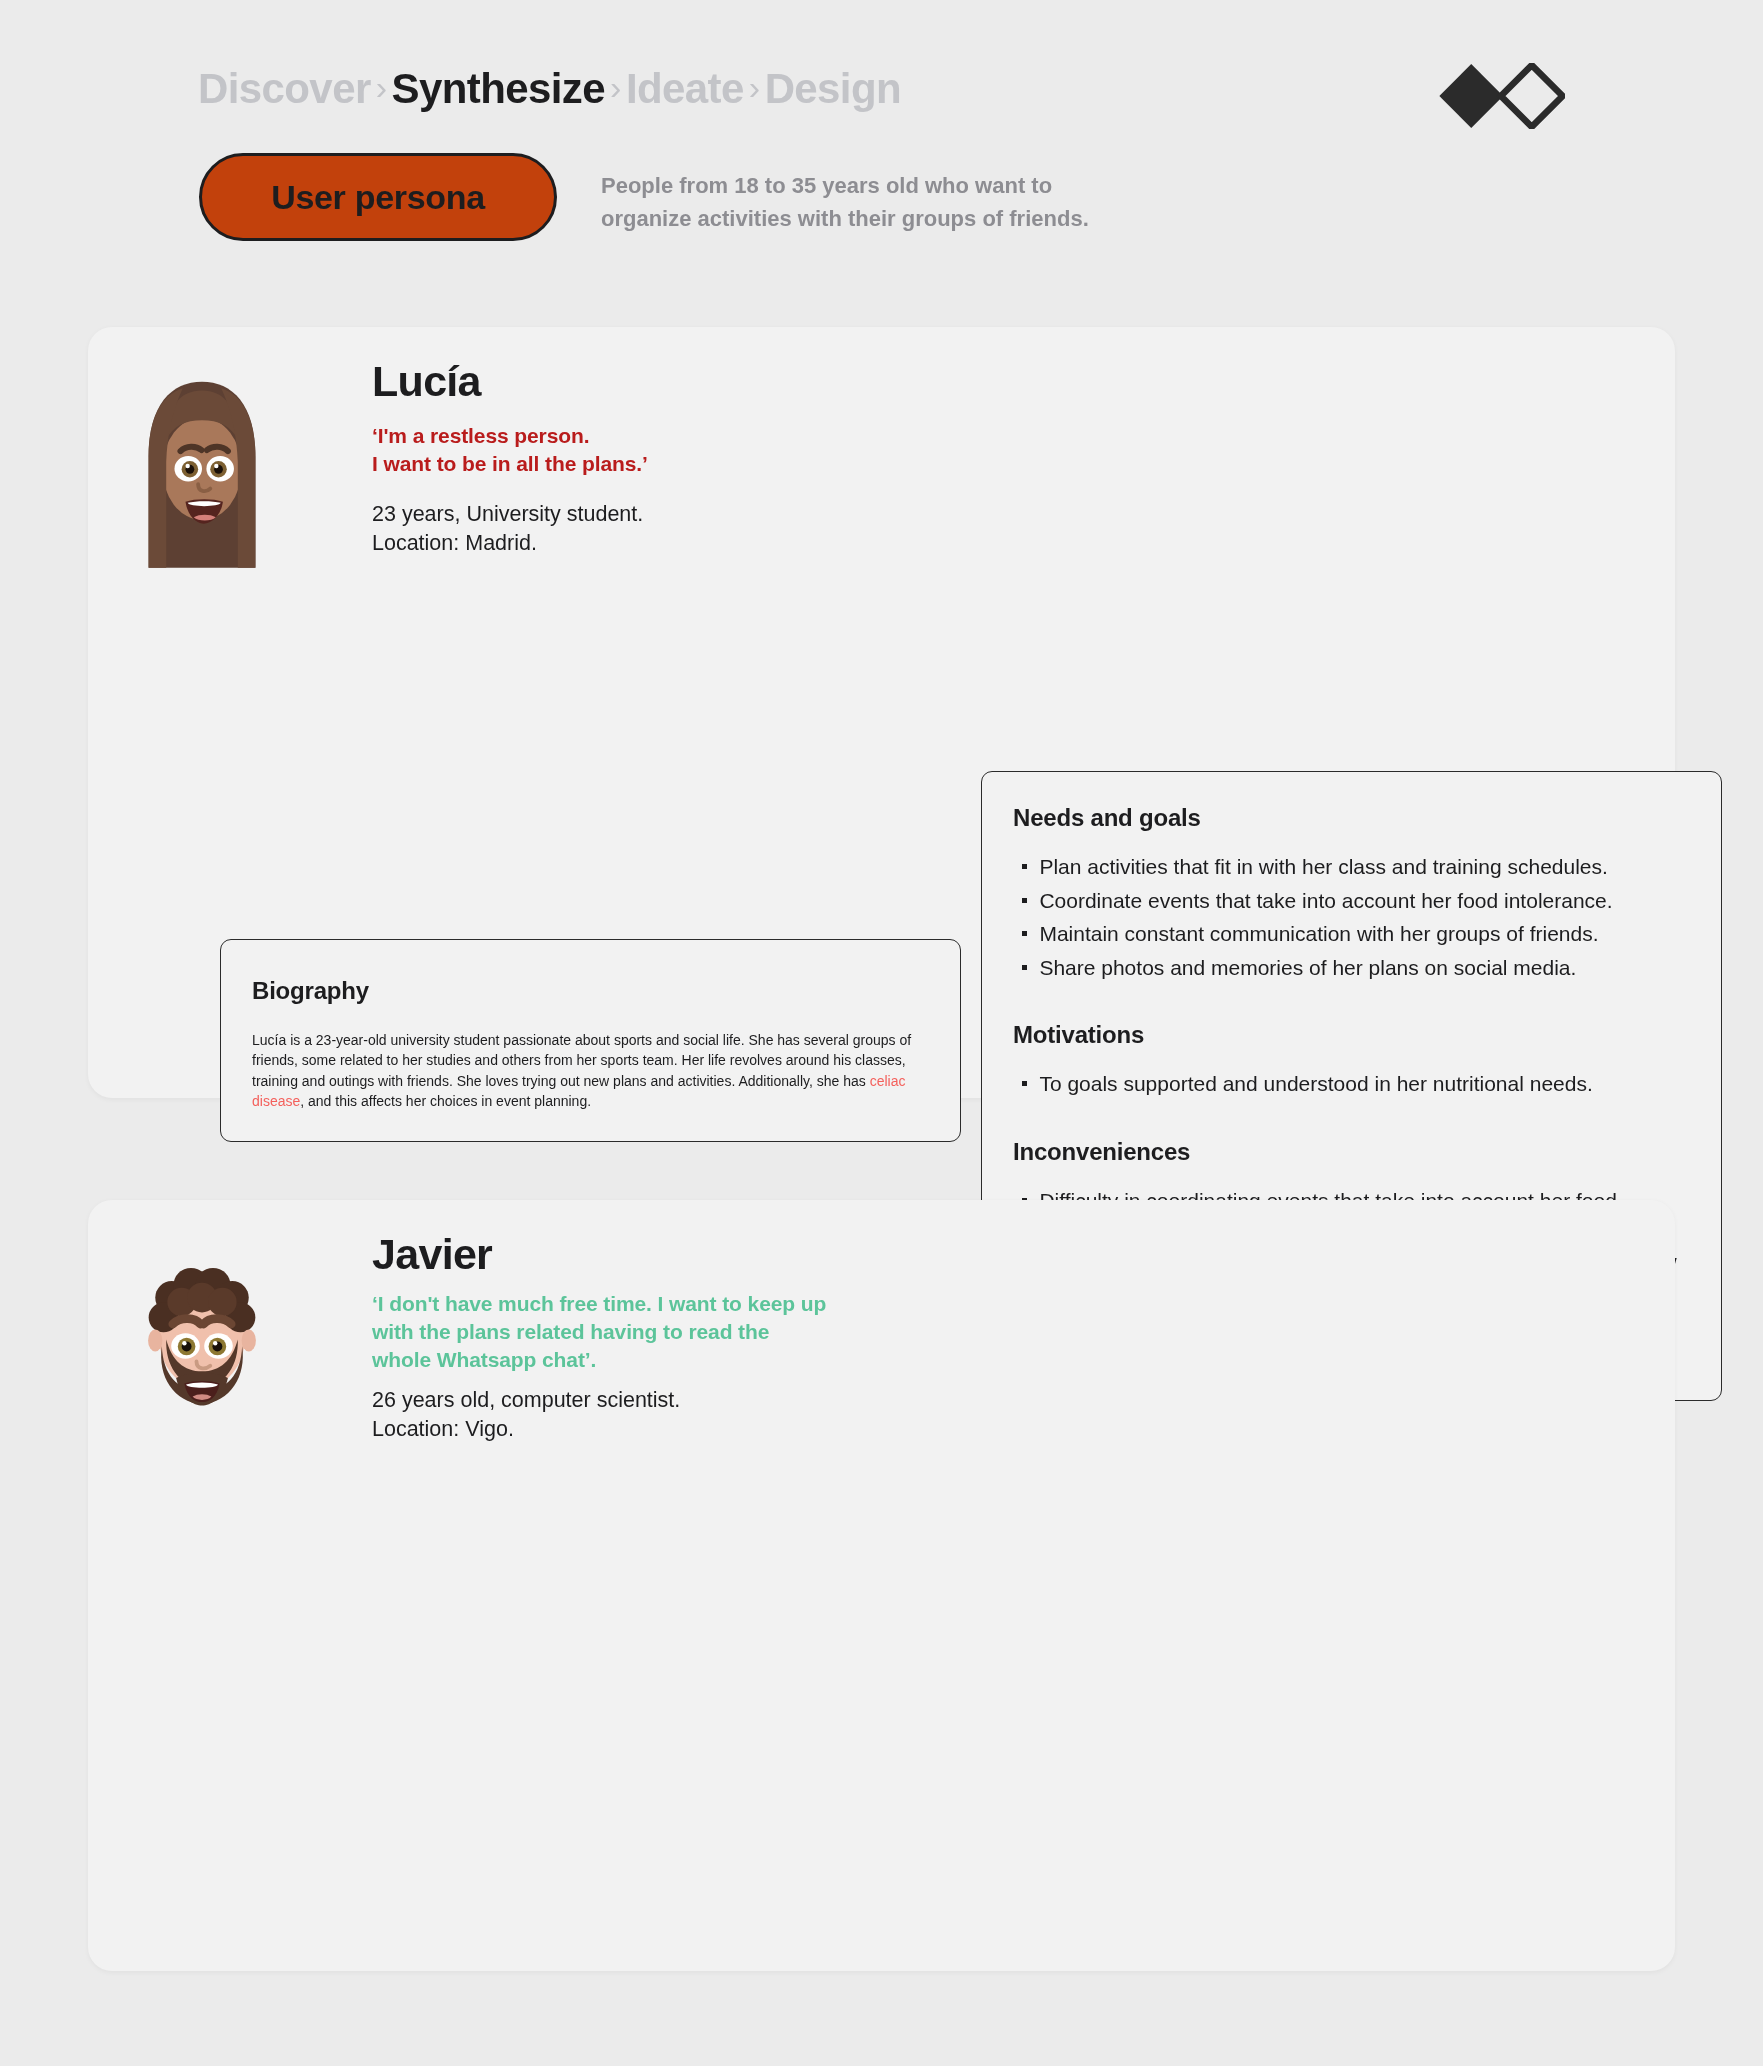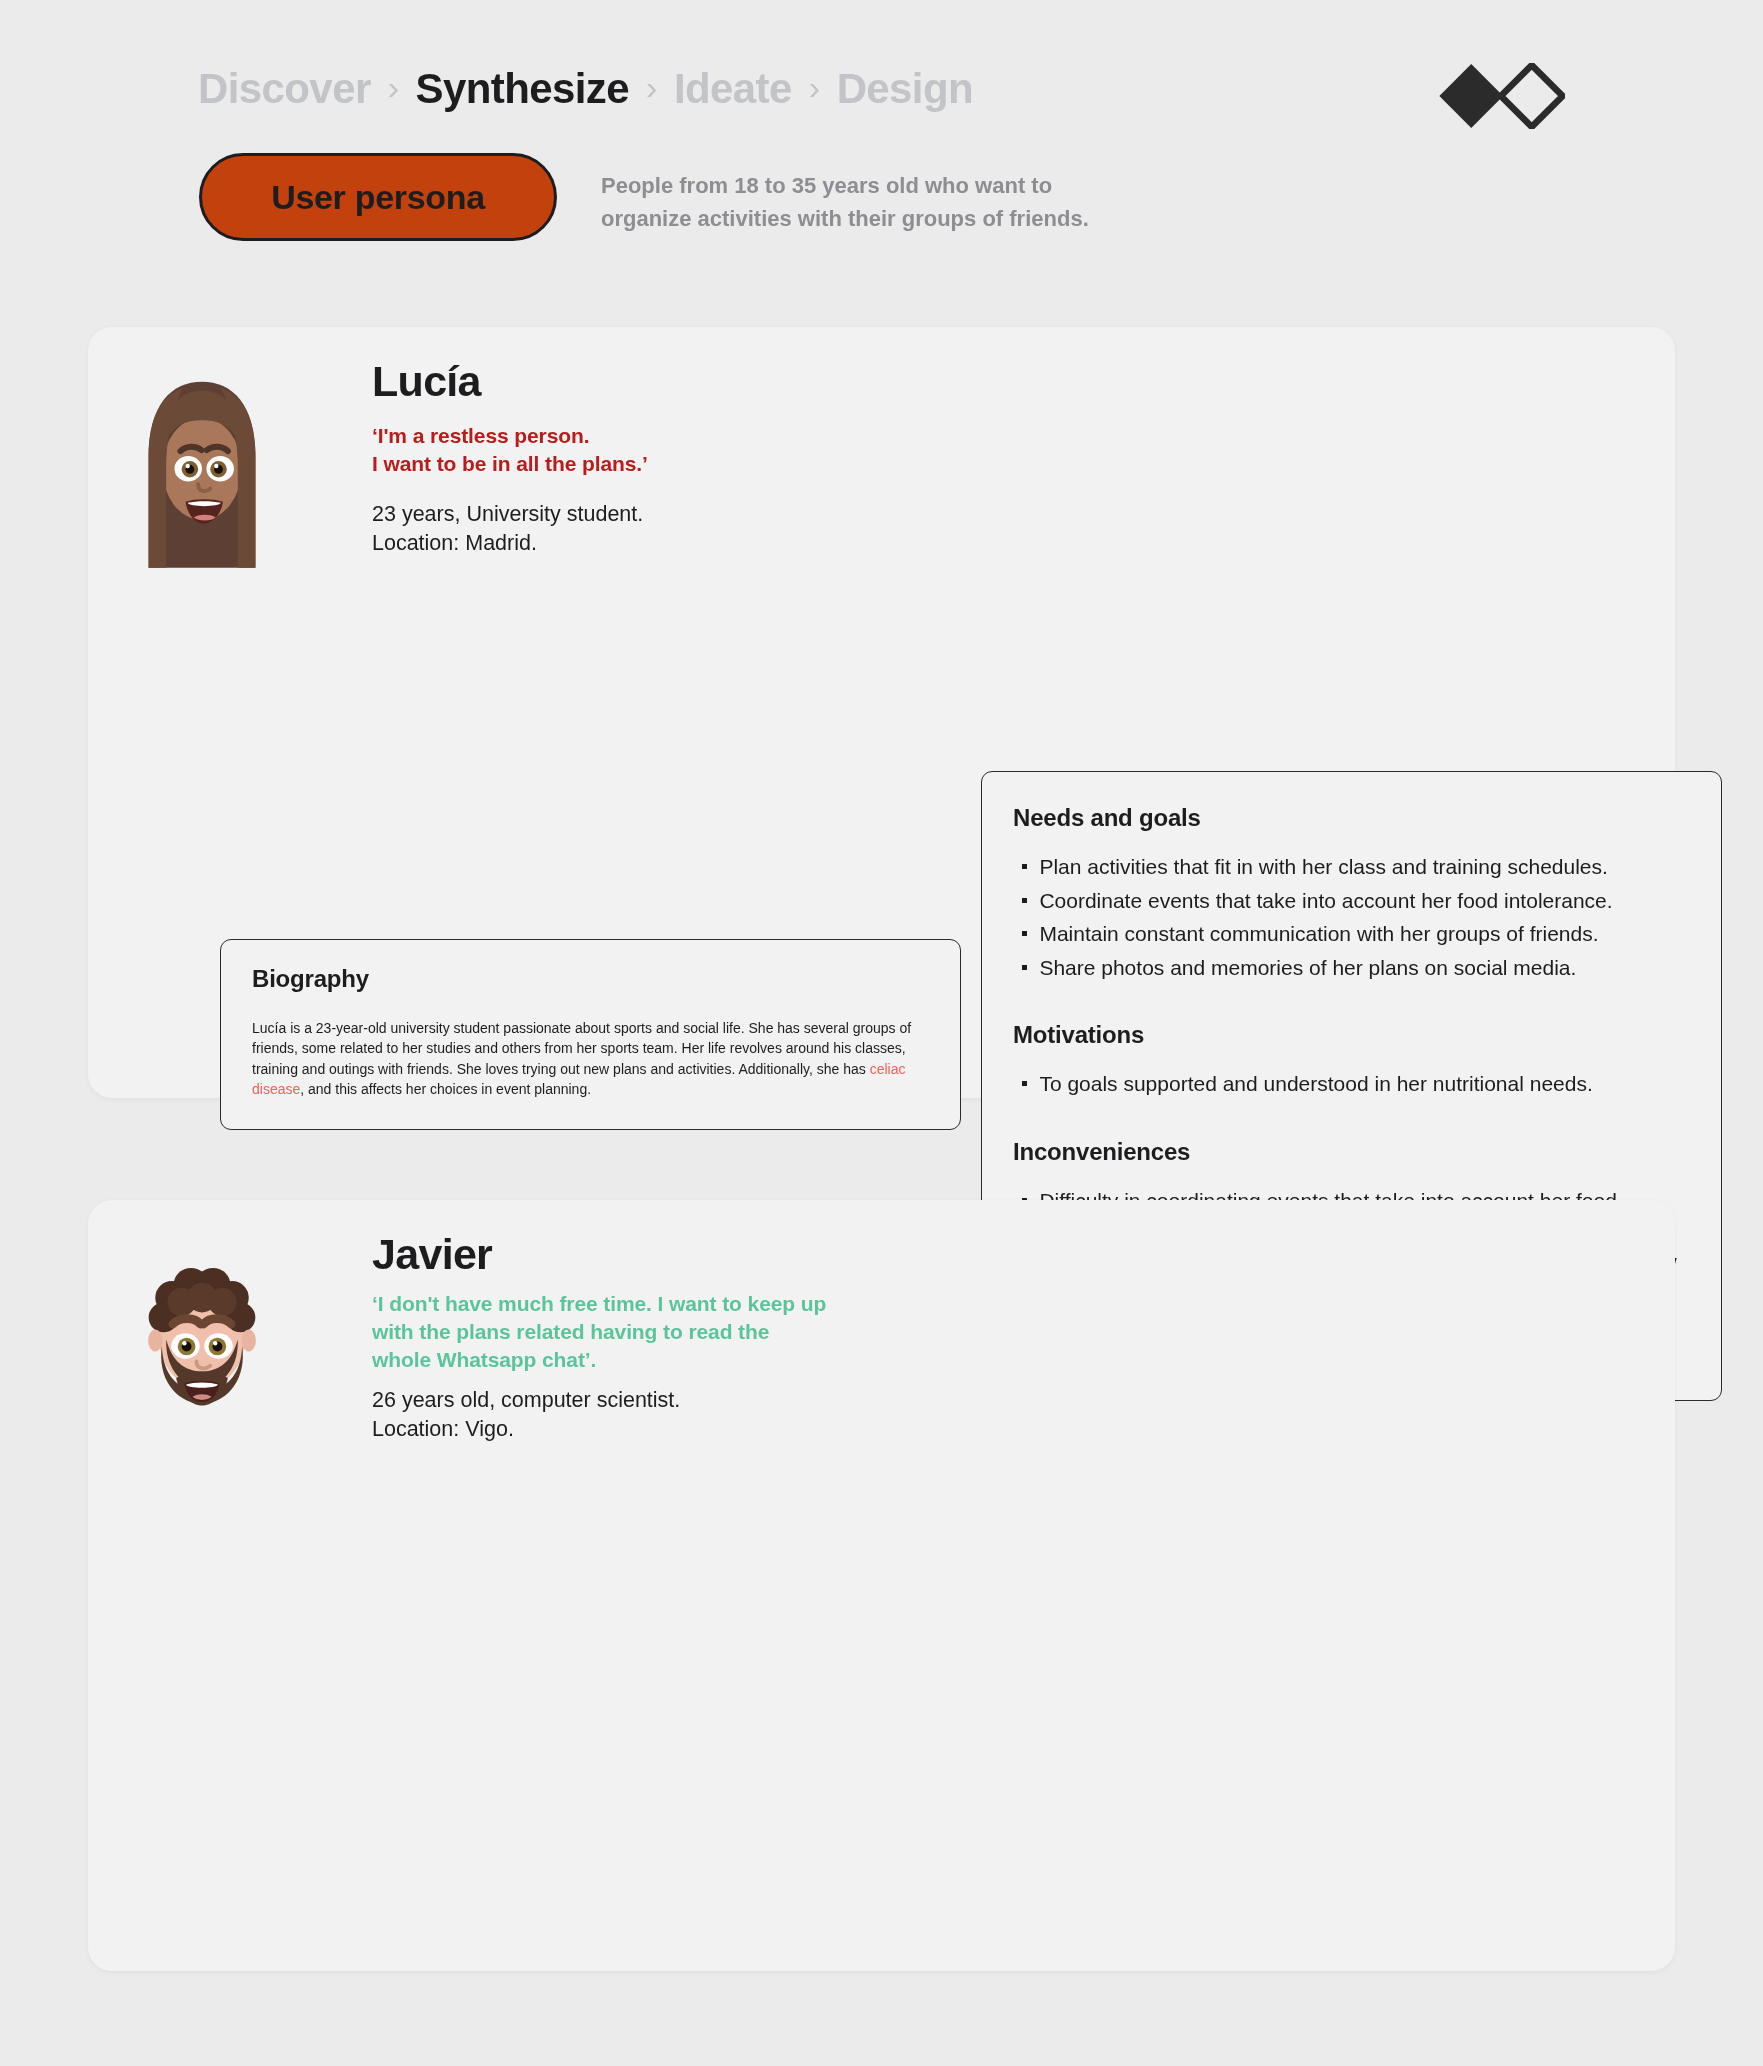--- a/index.html
+++ b/index.html
@@ -7,21 +7,21 @@
     width:1763px; height:2066px;
     background:#ebebeb;
     font-family:"Liberation Sans", sans-serif;
     -webkit-font-smoothing:antialiased;
   }
   .page { position:relative; width:1763px; height:2066px; overflow:hidden; }
 
   
   .breadcrumb {
     position:absolute; left:198px; top:65px;
-    display:flex; align-items:center; gap:16px;
+    display:flex; align-items:center; gap:4px;
     font-size:42px; font-weight:700; letter-spacing:-0.6px;
   }
   .crumb { color:#c3c4c8; }
   .crumb.active { color:#1d1d1f; }
   .crumb-sep {
     color:#c3c4c8; font-size:34px; font-weight:400;
     transform:translateY(-1.7px); padding:0 1.1px;
   }
 
   .logo { position:absolute; left:1438px; top:63px; width:127px; height:66px; }
@@ -76,21 +76,21 @@
   }
   #persona-1 .person-quote { margin-top:14.3px; }
   #persona-1 .person-meta { margin-top:12px; }
 
   
   .subcard {
     position:absolute;
     border:1.7px solid #2b2b2b;
     border-radius:11px;
     background:#f2f2f2;
-    padding:25px 31px 30px 31px;
+    padding:37px 31px 30px 31px;
   }
   .subcard h3 {
     font-size:24px; font-weight:700; color:#1d1d1f;
     letter-spacing:-0.2px; margin-bottom:25px;
   }
   .subcard p {
     font-size:14px; line-height:1.45; color:#1d1d1f; font-weight:400;
   }
 
   #bio-0 { left:132px; top:612px; width:741px; }

